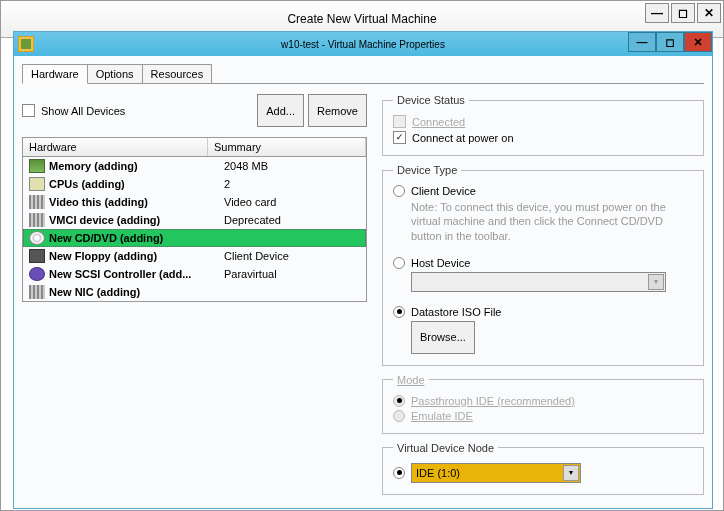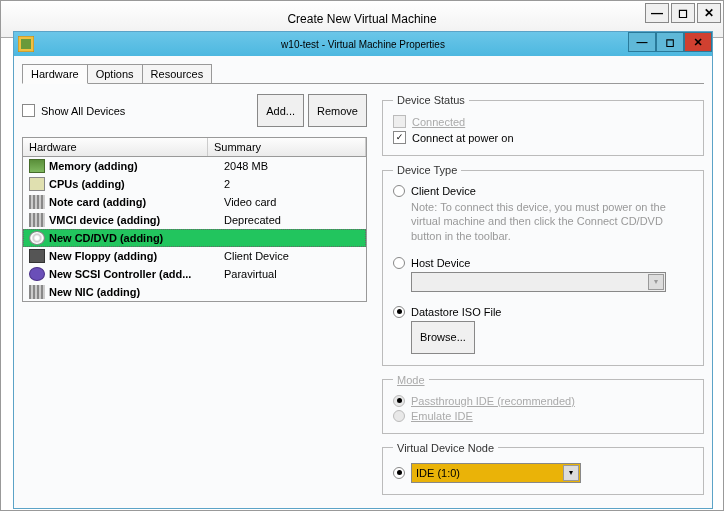--- a/index.html
+++ b/index.html
@@ -126,21 +126,21 @@
                   <span class="c1">Memory (adding)</span>
                   <span class="c2">2048 MB</span>
                 </div>
                 <div class="hw-row">
                   <span class="ico ico-cpu"></span>
                   <span class="c1">CPUs (adding)</span>
                   <span class="c2">2</span>
                 </div>
                 <div class="hw-row">
                   <span class="ico ico-vid"></span>
-                  <span class="c1">Note card  (adding)</span>
+                  <span class="c1">Video this  (adding)</span>
                   <span class="c2">Video card</span>
                 </div>
                 <div class="hw-row">
                   <span class="ico ico-vmci"></span>
                   <span class="c1">VMCI device (adding)</span>
                   <span class="c2">Deprecated</span>
                 </div>
                 <div class="hw-row selected">
                   <span class="ico ico-cd"></span>
                   <span class="c1">New CD/DVD (adding)</span>

